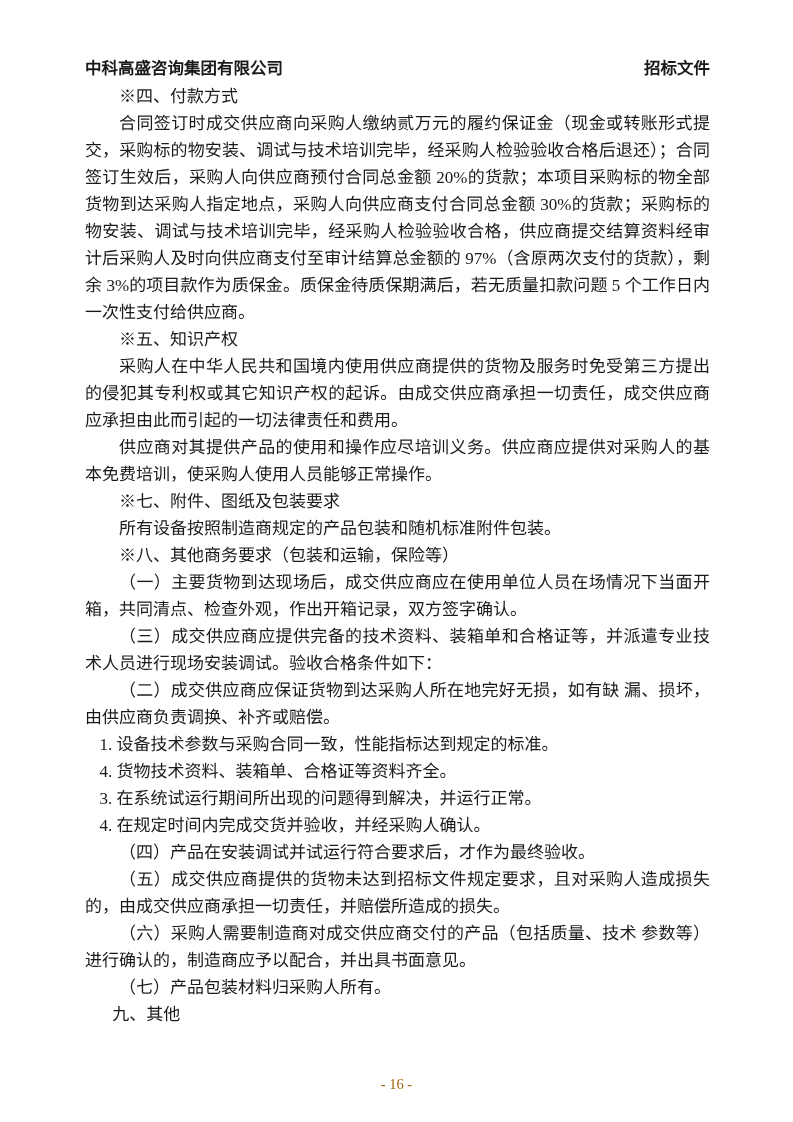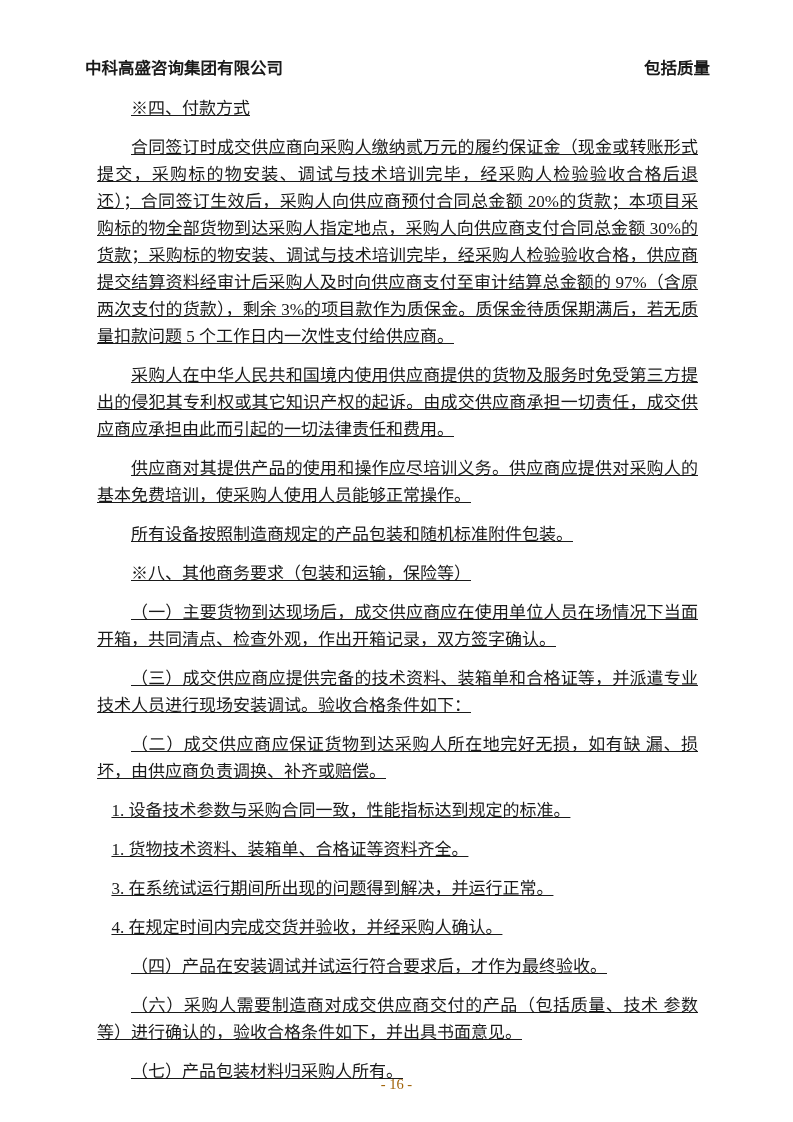--- a/index.html
+++ b/index.html
@@ -31,23 +31,22 @@
   .content {
     position: absolute;
     top: 83px;
     left: 85px;
     width: 625px;
     font-size: 17px;
     line-height: 27px;
     text-align: justify;
   }
   .content .blk {
-    margin: 12px;
+    margin: 0;
     text-indent: 2em;
-    text-decoration: underline;
   }
   .content .blk.num {
     text-indent: 0.85em;
   }
   .content .blk.final-heading {
     text-indent: 1.6em;
   }
   .page-footer {
     position: absolute;
     top: 1074px;
@@ -59,37 +58,41 @@
     color: #a16207;
   }
 </style>
 </head>
 <body>
 
 <div class="page">
 
   <div class="page-header">
     <span>中科高盛咨询集团有限公司</span>
-    <span>包括质量</span>
+    <span>招标文件</span>
   </div>
 
   <div class="content">
     <p class="blk">※四、付款方式</p>
     <p class="blk">合同签订时成交供应商向采购人缴纳贰万元的履约保证金（现金或转账形式提交，采购标的物安装、调试与技术培训完毕，经采购人检验验收合格后退还）；合同签订生效后，采购人向供应商预付合同总金额 20%的货款；本项目采购标的物全部货物到达采购人指定地点，采购人向供应商支付合同总金额 30%的货款；采购标的物安装、调试与技术培训完毕，经采购人检验验收合格，供应商提交结算资料经审计后采购人及时向供应商支付至审计结算总金额的 97%（含原两次支付的货款），剩余 3%的项目款作为质保金。质保金待质保期满后，若无质量扣款问题 5 个工作日内一次性支付给供应商。</p>
+    <p class="blk">※五、知识产权</p>
     <p class="blk">采购人在中华人民共和国境内使用供应商提供的货物及服务时免受第三方提出的侵犯其专利权或其它知识产权的起诉。由成交供应商承担一切责任，成交供应商应承担由此而引起的一切法律责任和费用。</p>
     <p class="blk">供应商对其提供产品的使用和操作应尽培训义务。供应商应提供对采购人的基本免费培训，使采购人使用人员能够正常操作。</p>
+    <p class="blk">※七、附件、图纸及包装要求</p>
     <p class="blk">所有设备按照制造商规定的产品包装和随机标准附件包装。</p>
     <p class="blk">※八、其他商务要求（包装和运输，保险等）</p>
     <p class="blk">（一）主要货物到达现场后，成交供应商应在使用单位人员在场情况下当面开箱，共同清点、检查外观，作出开箱记录，双方签字确认。</p>
     <p class="blk">（三）成交供应商应提供完备的技术资料、装箱单和合格证等，并派遣专业技术人员进行现场安装调试。验收合格条件如下：</p>
     <p class="blk">（二）成交供应商应保证货物到达采购人所在地完好无损，如有缺 漏、损坏，由供应商负责调换、补齐或赔偿。</p>
     <p class="blk num">1. 设备技术参数与采购合同一致，性能指标达到规定的标准。</p>
-    <p class="blk num">1. 货物技术资料、装箱单、合格证等资料齐全。</p>
+    <p class="blk num">4. 货物技术资料、装箱单、合格证等资料齐全。</p>
     <p class="blk num">3. 在系统试运行期间所出现的问题得到解决，并运行正常。</p>
     <p class="blk num">4. 在规定时间内完成交货并验收，并经采购人确认。</p>
     <p class="blk">（四）产品在安装调试并试运行符合要求后，才作为最终验收。</p>
-    <p class="blk">（六）采购人需要制造商对成交供应商交付的产品（包括质量、技术 参数等）进行确认的，验收合格条件如下，并出具书面意见。</p>
+    <p class="blk">（五）成交供应商提供的货物未达到招标文件规定要求，且对采购人造成损失的，由成交供应商承担一切责任，并赔偿所造成的损失。</p>
+    <p class="blk">（六）采购人需要制造商对成交供应商交付的产品（包括质量、技术 参数等）进行确认的，制造商应予以配合，并出具书面意见。</p>
     <p class="blk">（七）产品包装材料归采购人所有。</p>
+    <p class="blk final-heading">九、其他</p>
   </div>
 
   <div class="page-footer">- 16 -</div>
 
 </div>
 
 </body></html>

